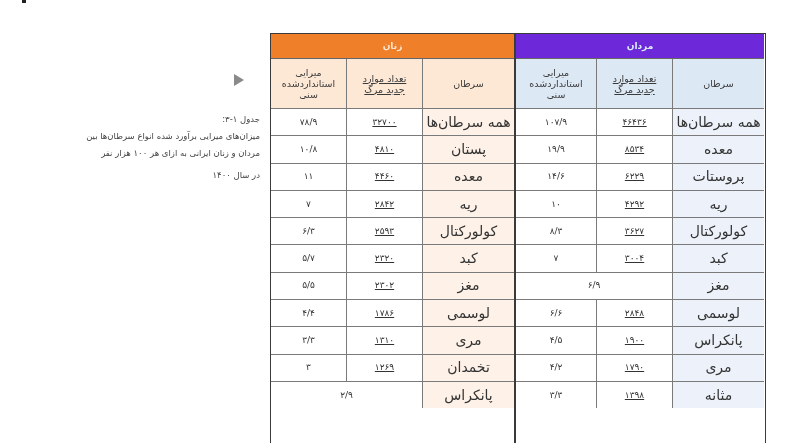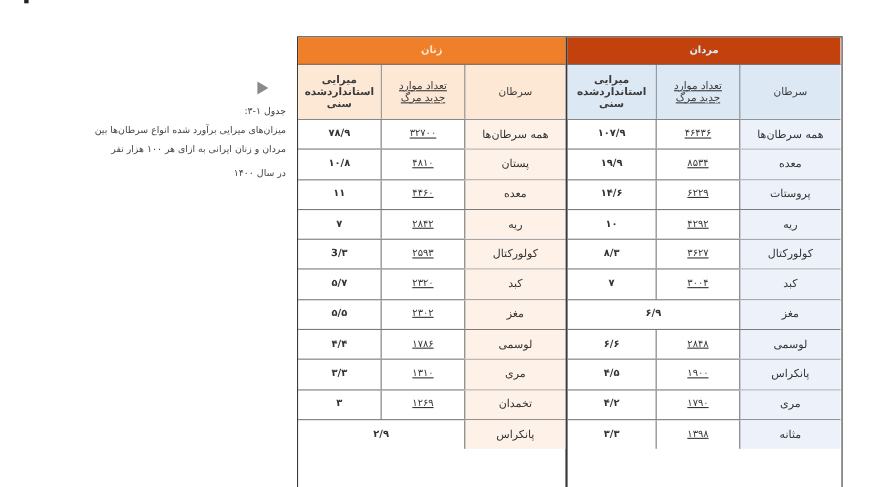--- a/index.html
+++ b/index.html
@@ -40,21 +40,21 @@
       top: 0;
       width: 0;
       height: 0;
       border-top: 6px solid transparent;
       border-bottom: 6px solid transparent;
       border-left: 10px solid #8a8a8a;
     }
     .caption .lines {
       position: absolute;
       right: 0;
-      top: 20px;
+      top: 37px;
       width: 140px;
     }
     .caption .line {
       display: block;
       white-space: nowrap;
     }
     .caption .line.gap {
       margin-top: 5px;
     }
 
@@ -82,21 +82,21 @@
       height: 24px;
       display: flex;
       align-items: center;
       justify-content: center;
       color: #fde6cf;
       font-size: 9px;
       font-weight: bold;
       border-bottom: 1px solid #666;
     }
     .women .group-title { background: #f07f2a; }
-    .men .group-title { background: #c2410c; color: #dbeeff; }
+    .men .group-title { background: #6d28d9; color: #dbeeff; }
 
     .row {
       display: flex;
       flex-direction: row;
       border-bottom: 1px solid #7a7a7a;
     }
     .row:last-child { border-bottom: none; }
     .row.head { height: 49px; }
     .row.data { height: 26.3px; }
 
@@ -105,23 +105,23 @@
       align-items: center;
       justify-content: center;
       text-align: center;
       font-size: 9px;
       color: #333;
       box-sizing: border-box;
       border-left: 1px solid #7a7a7a;
       line-height: 11px;
     }
     .cell:last-child { border-left: none; }
-    .cell.name { width: 92px; font-size: 10px; }
+    .cell.name { width: 92px; font-size: 14px; }
     .cell.cases { width: 76px; text-decoration: underline; }
-    .cell.rate { flex: 1; font-weight: bold; }
+    .cell.rate { flex: 1; }
 
     .women .row.head .cell { background: #fde8d6; }
     .men .row.head .cell { background: #dde8f5; }
     .women .row.data .cell.name { background: #fdf1e8; }
     .men .row.data .cell.name { background: #edf2fa; }
     .row.head .cell { font-size: 9.5px; color: #3a3a3a; }
     .head-text { white-space: pre-line; }
   </style>
 </head>
 <body>
@@ -172,21 +172,21 @@
         <div class="cell rate">۱۱</div>
       </div>
       <div class="row data">
         <div class="cell name">ریه</div>
         <div class="cell cases">۲۸۴۲</div>
         <div class="cell rate">۷</div>
       </div>
       <div class="row data">
         <div class="cell name">کولورکتال</div>
         <div class="cell cases">۲۵۹۳</div>
-        <div class="cell rate">3/۳</div>
+        <div class="cell rate">۶/۳</div>
       </div>
       <div class="row data">
         <div class="cell name">کبد</div>
         <div class="cell cases">۲۳۲۰</div>
         <div class="cell rate">۵/۷</div>
       </div>
       <div class="row data">
         <div class="cell name">مغز</div>
         <div class="cell cases">۲۳۰۲</div>
         <div class="cell rate">۵/۵</div>

